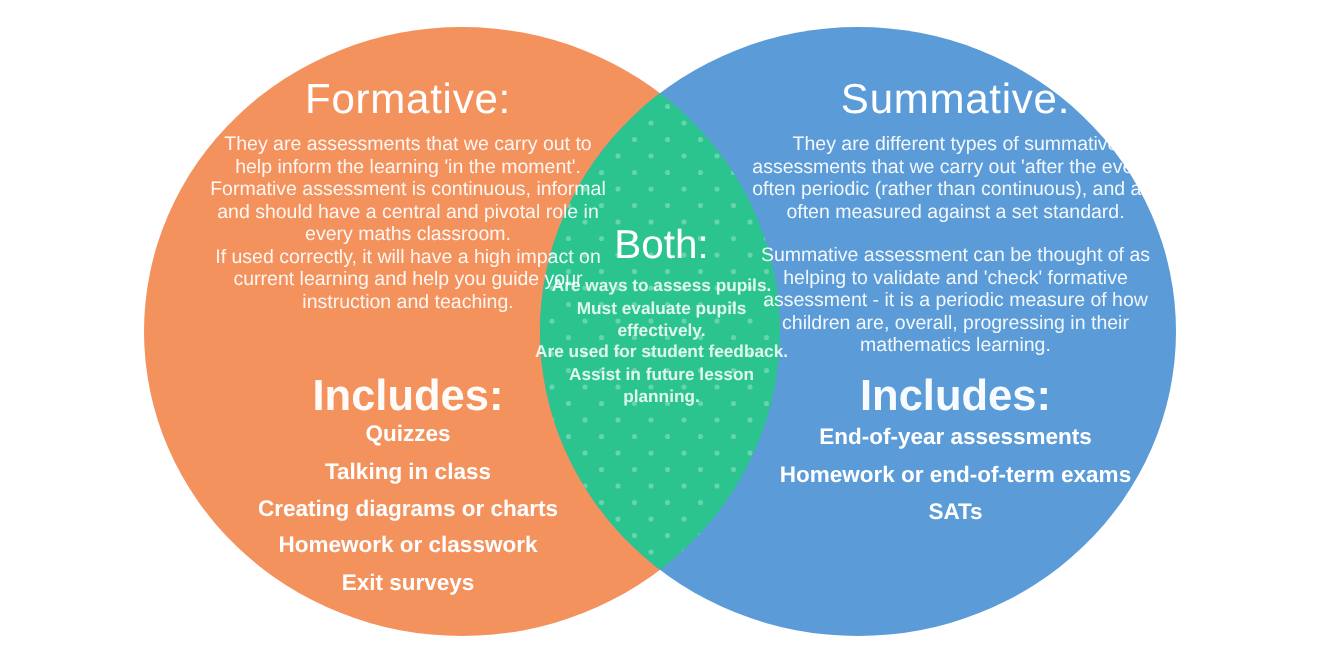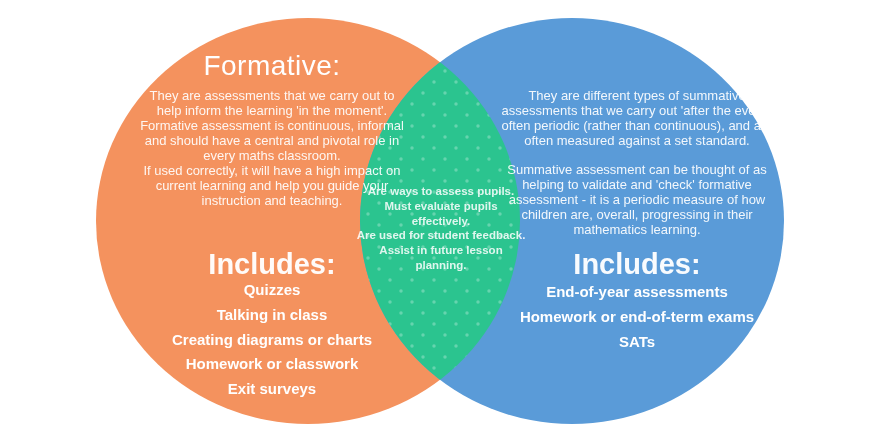--- a/index.html
+++ b/index.html
@@ -139,29 +139,31 @@
     <ul class="include-list left-list">
       <li>Quizzes</li>
       <li>Talking in class</li>
       <li>Creating diagrams or charts</li>
       <li>Homework or classwork</li>
       <li>Exit surveys</li>
     </ul>
   </div>
 
   <div class="col col-center">
+    <div class="both-title">Both:</div>
     <ul class="both-list both-items">
       <li>Are ways to assess pupils.</li>
       <li>Must evaluate pupils effectively.</li>
       <li>Are used for student feedback.</li>
       <li>Assist in future lesson planning.</li>
     </ul>
   </div>
 
   <div class="col col-right">
+    <div class="circle-title">Summative:</div>
     <div class="body-text right-desc1">They are different types of summative
 assessments that we carry out 'after the event',
 often periodic (rather than continuous), and are
 often measured against a set standard.</div>
     <div class="body-text right-desc2">Summative assessment can be thought of as
 helping to validate and 'check' formative
 assessment - it is a periodic measure of how
 children are, overall, progressing in their
 mathematics learning.</div>
     <div class="includes-heading right-includes">Includes:</div>

